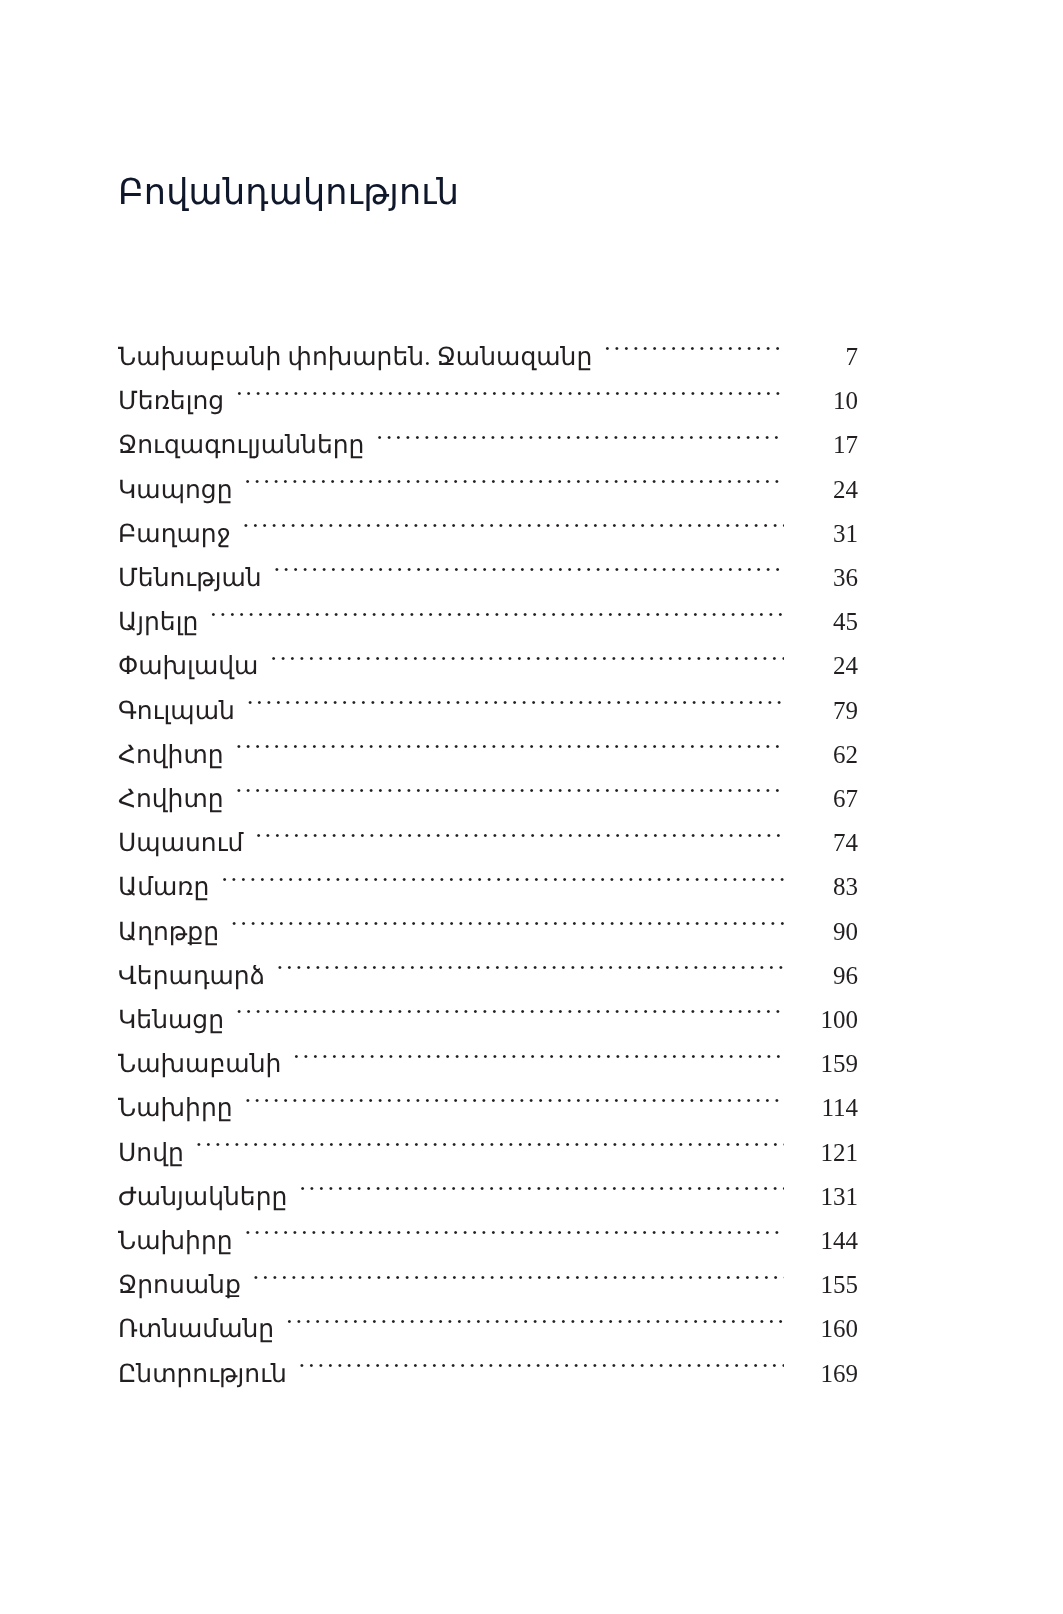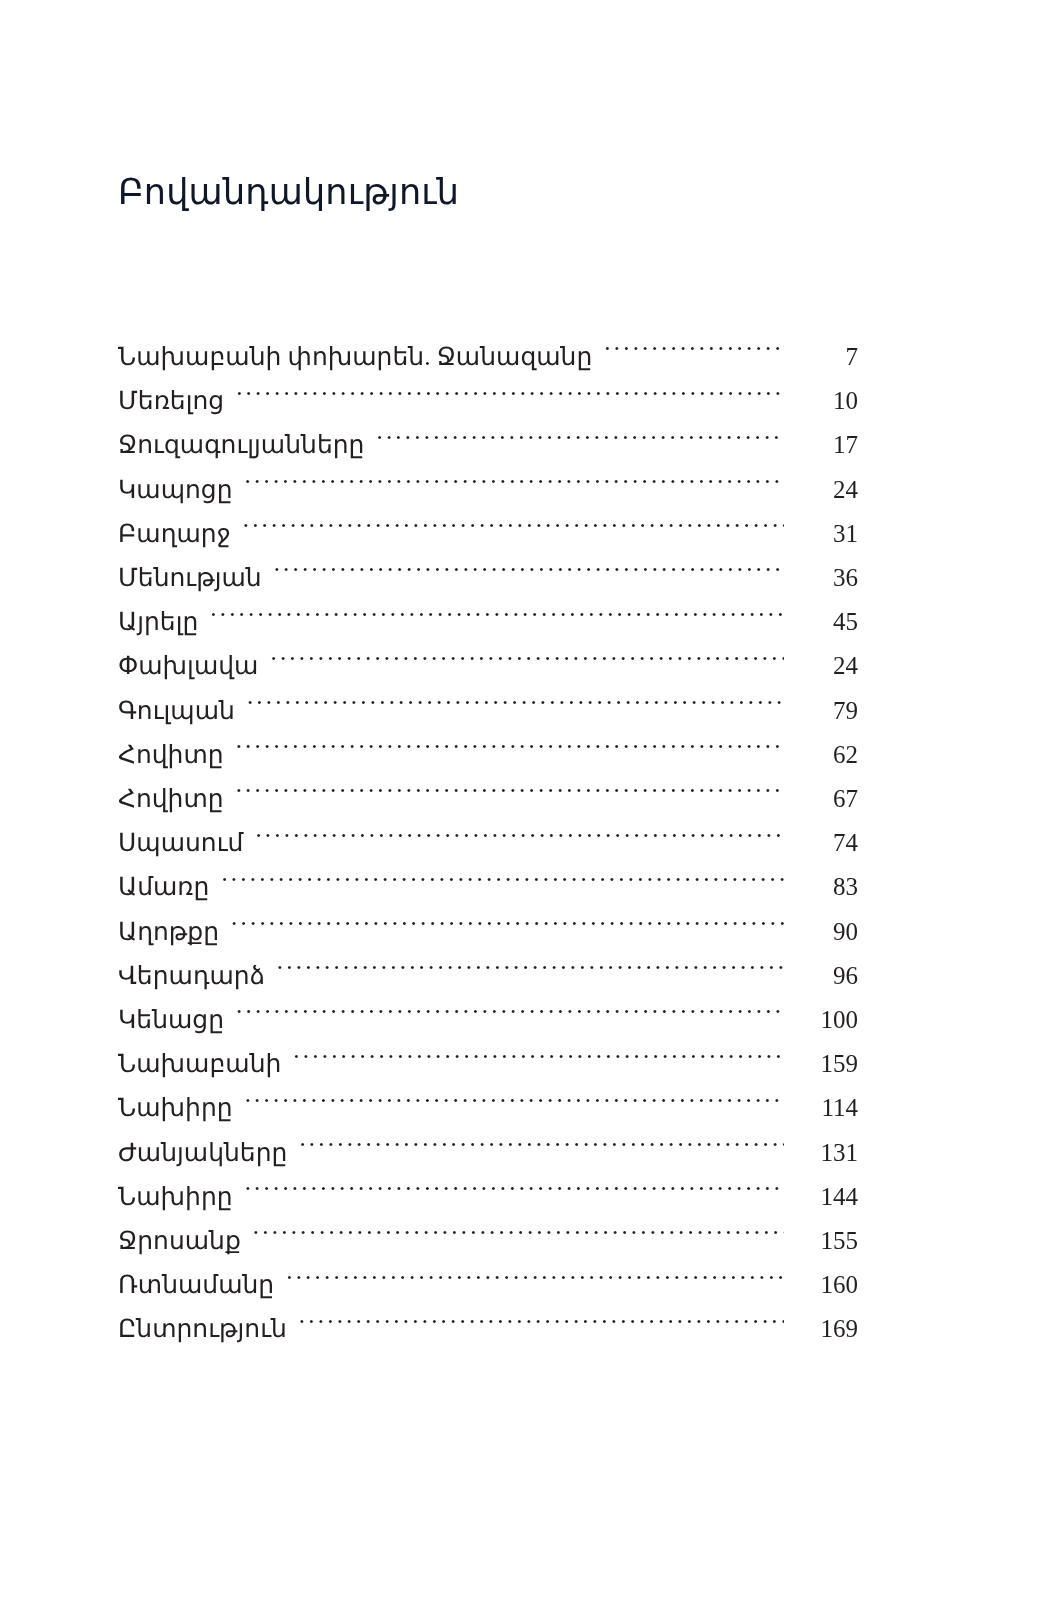--- a/index.html
+++ b/index.html
@@ -167,20 +167,25 @@
         <span class="label">Նախաբանի</span>
         <span class="leader"></span>
         <span class="page-num">159</span>
       </div>
       <div class="toc-entry">
         <span class="label">Նախիրը</span>
         <span class="leader"></span>
         <span class="page-num">114</span>
       </div>
       <div class="toc-entry">
+        <span class="label">Սովը</span>
+        <span class="leader"></span>
+        <span class="page-num">121</span>
+      </div>
+      <div class="toc-entry">
         <span class="label">Ժանյակները</span>
         <span class="leader"></span>
         <span class="page-num">131</span>
       </div>
       <div class="toc-entry">
         <span class="label">Նախիրը</span>
         <span class="leader"></span>
         <span class="page-num">144</span>
       </div>
       <div class="toc-entry">

